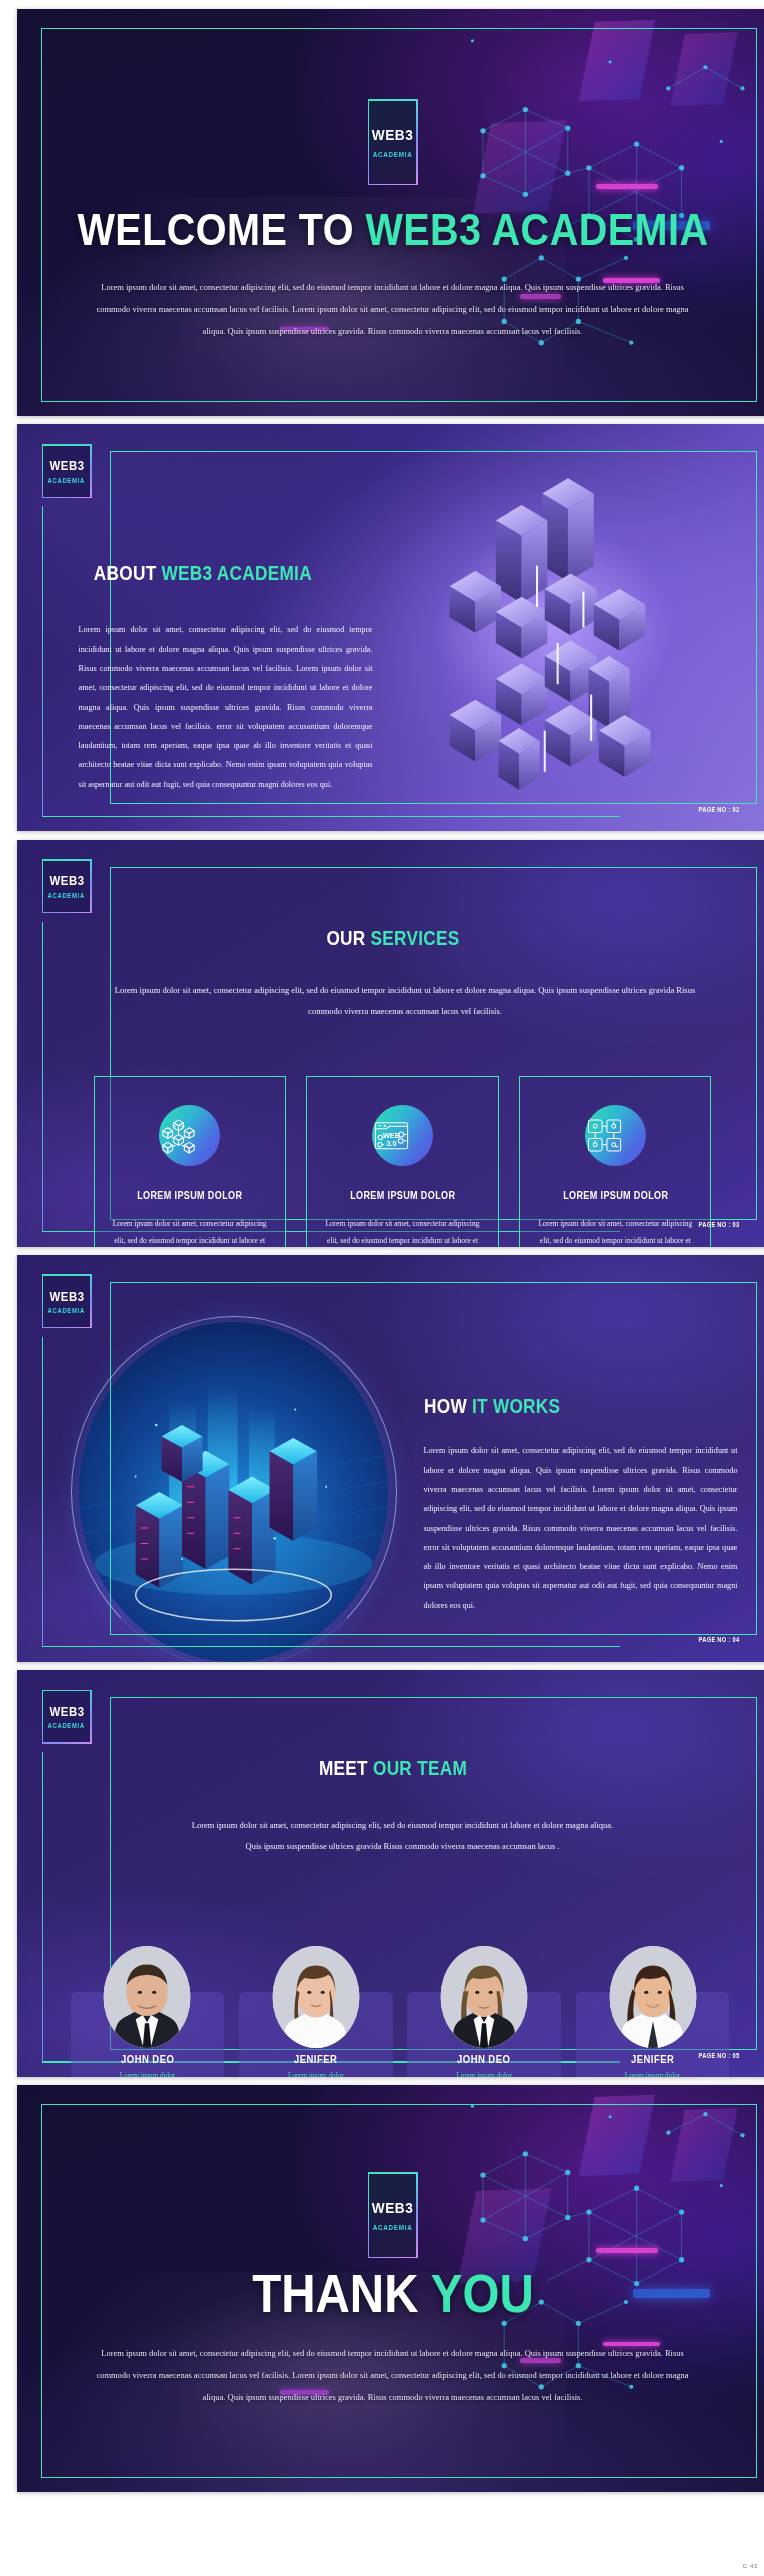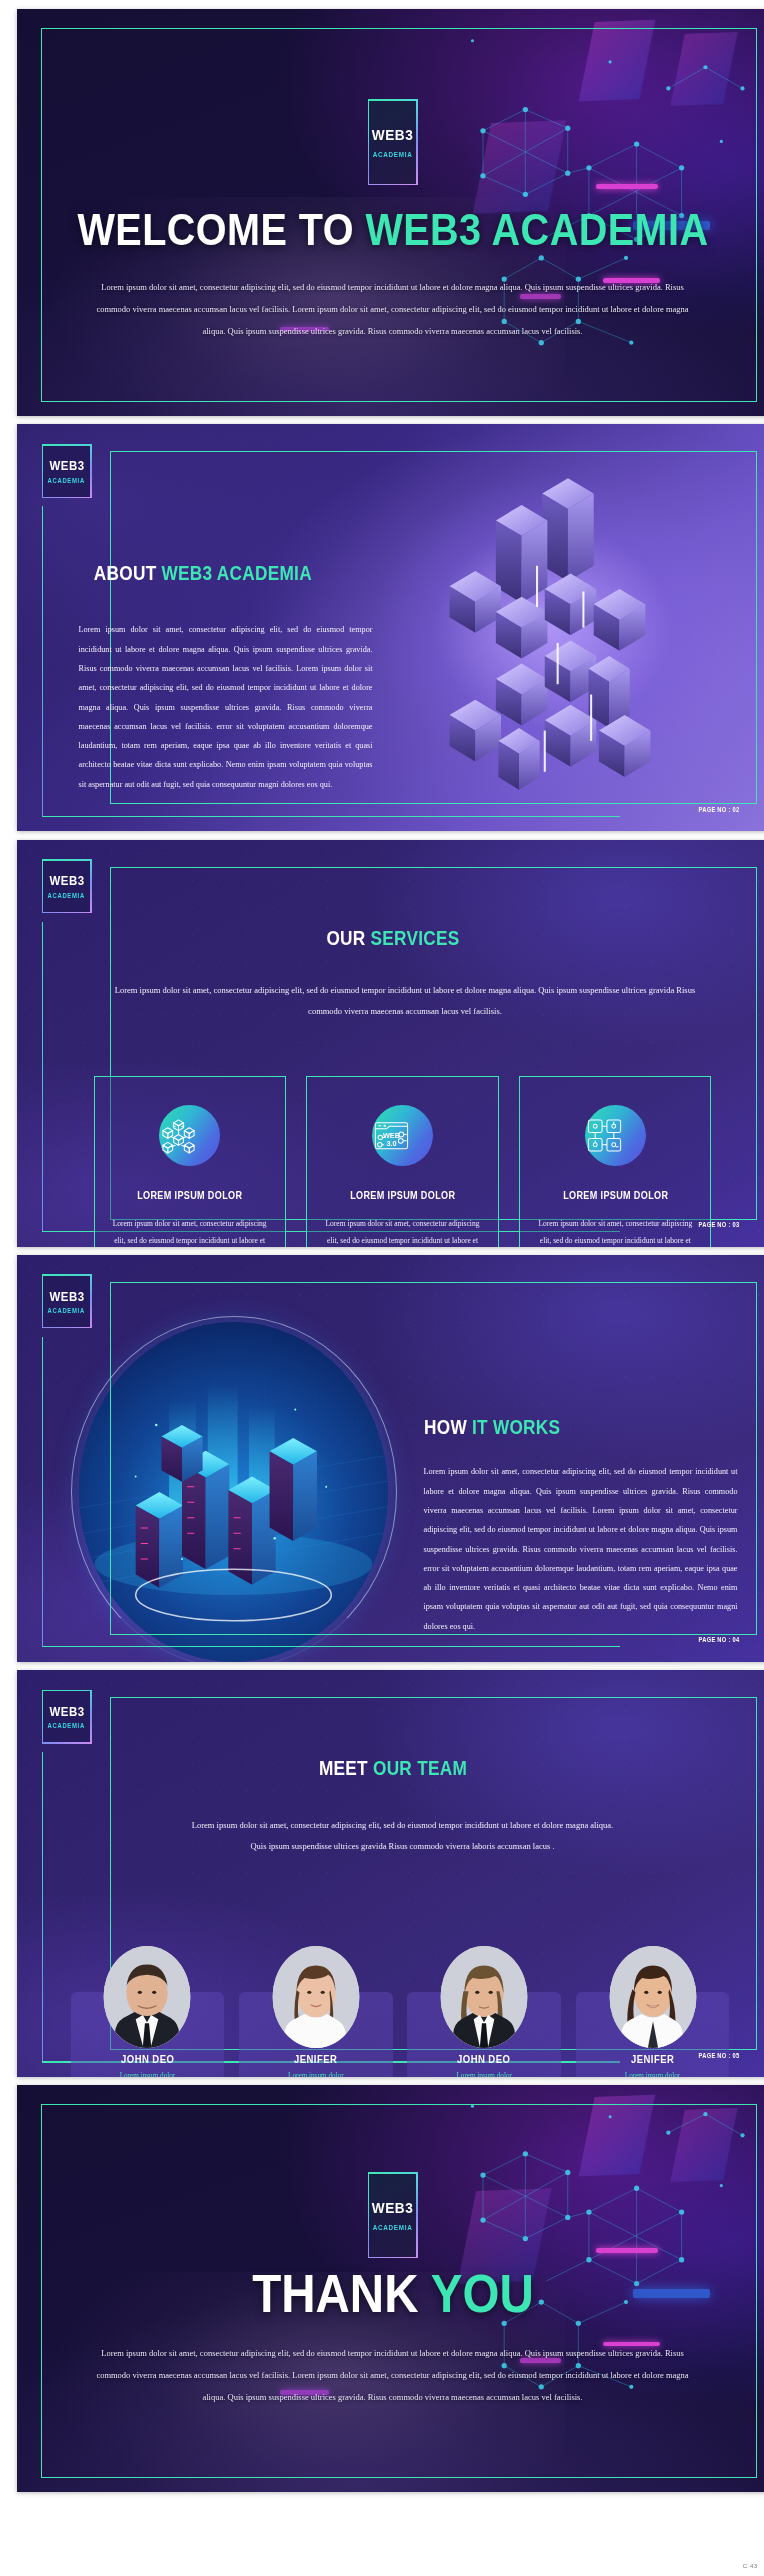--- a/index.html
+++ b/index.html
@@ -307,21 +307,21 @@
     left: 54px; top: 61px;
     width: 326px; height: 352px;
     border-radius: 50%;
     border: 1px solid rgba(220,230,255,.55);
     border-bottom-color: rgba(220,230,255,.12);
     z-index: 5;
     pointer-events: none;
   }
   .hiw-right {
     position: absolute;
-    right: 31px; top: 163px;
+    right: 31px; top: 142px;
     width: 314px;
     z-index: 8;
   }
   .hiw-copy { font-size: 8.2px; margin-top: 25px; }
 
   
   .team-lead {
     position: absolute;
     left: 77px; right: 57px; top: 145px;
     text-align: center;
@@ -783,21 +783,21 @@
       </div>
     </div>
 
     <div class="vrule" style="left:25px;top:82px;bottom:14.4px;"></div>
     <div class="hrule-bottom" style="left:25px;right:149px;bottom:14.4px;"></div>
 
     <h2 class="sec-head cond" style="position:absolute;left:0;right:0;top:89px;text-align:center;"><span>MEET </span><span class="accent">OUR TEAM</span></h2>
 
     <div class="team-lead">
       <div>Lorem ipsum dolor sit amet, consectetur adipiscing elit, sed do eiusmod tempor incididunt ut labore et dolore magna aliqua.</div>
-      <div>Quis ipsum suspendisse ultrices gravida Risus commodo viverra laboris accumsan lacus .</div>
+      <div>Quis ipsum suspendisse ultrices gravida Risus commodo viverra maecenas accumsan lacus .</div>
     </div>
 
     <div class="team-row">
 
       <div class="team-card">
         <div class="avatar">
           <svg viewBox="0 0 168 198" width="87" height="102">
             <rect width="168" height="198" fill="#cdd0d8"></rect>
             <ellipse cx="84" cy="92" rx="40" ry="48" fill="#e0b193"></ellipse>
             <path d="M44 78 q6 -42 40 -42 q34 0 40 42 q-8 -20 -40 -22 q-32 2 -40 22z" fill="#3b2a20"></path>

